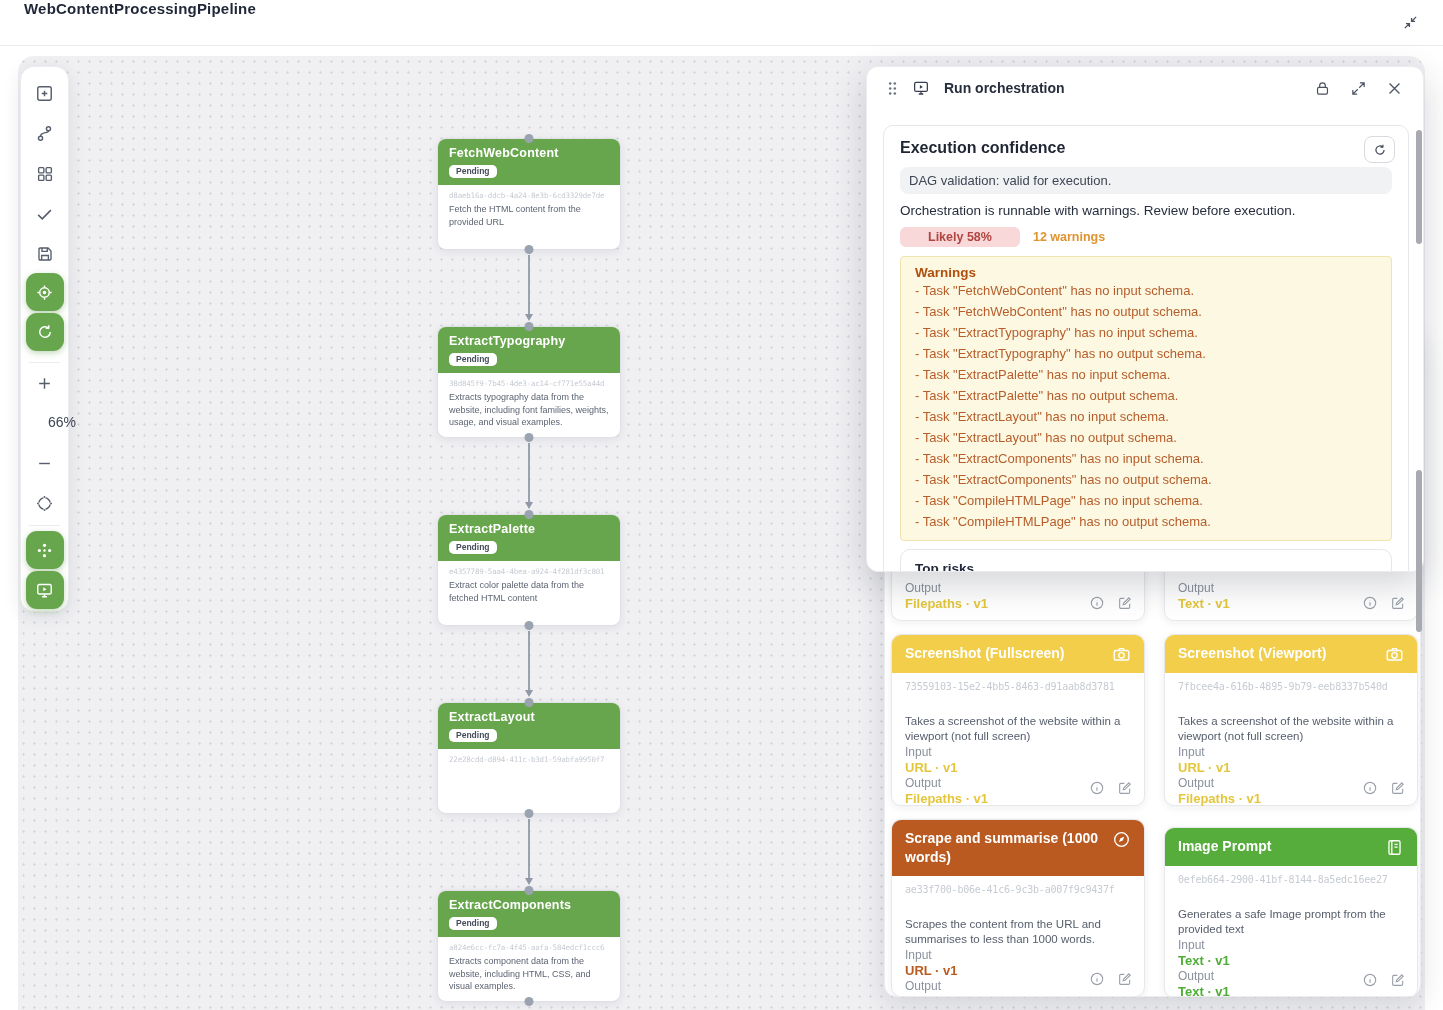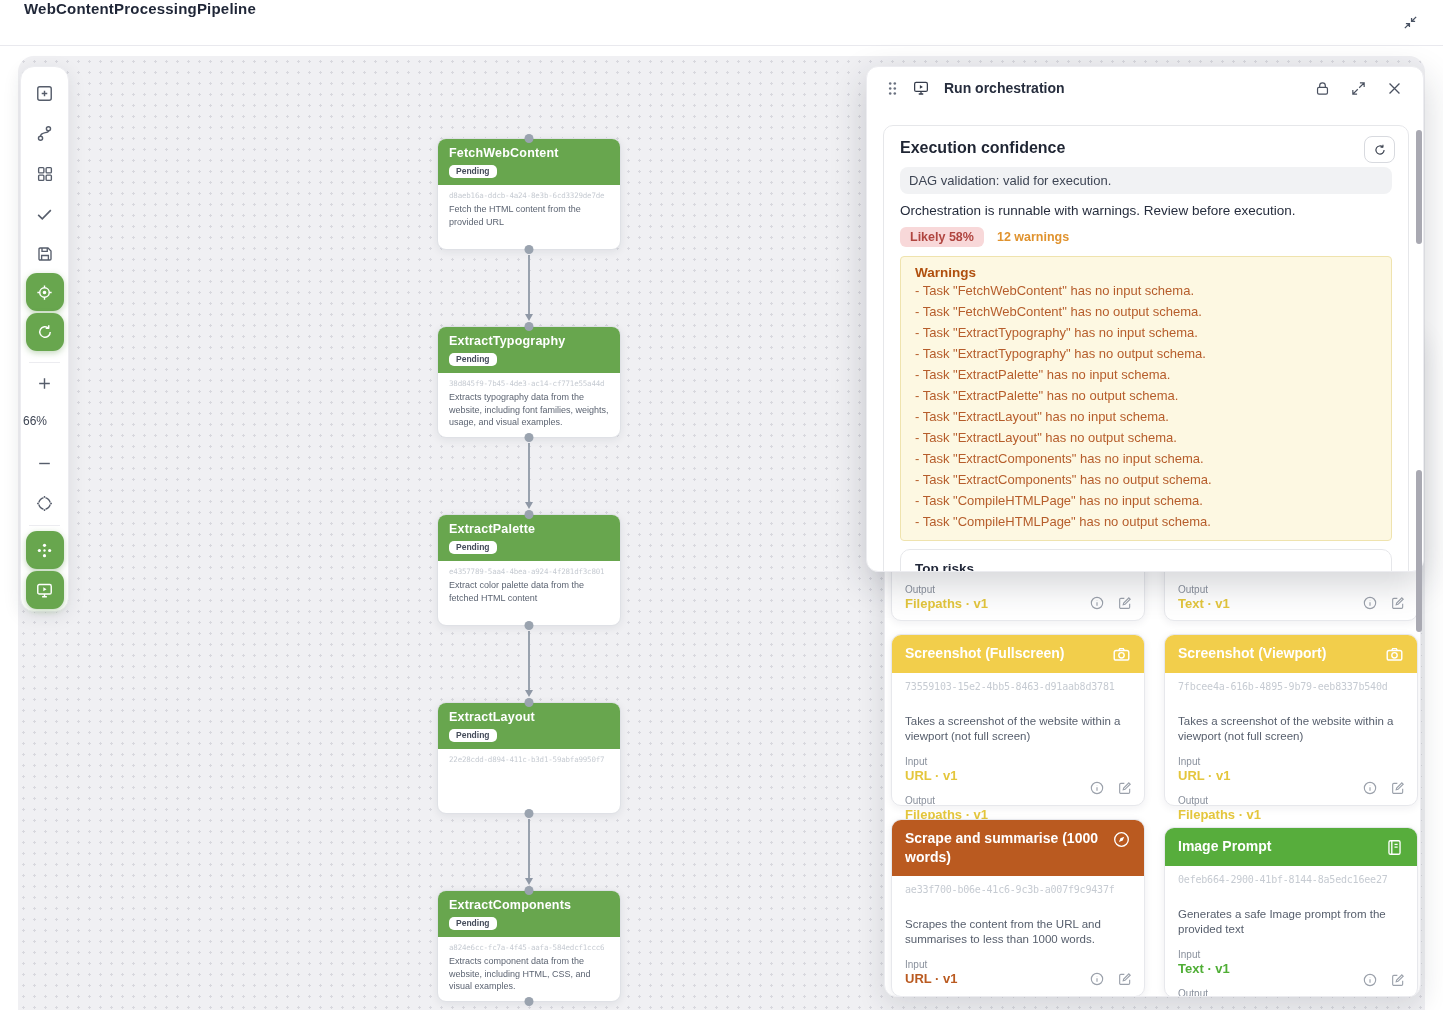--- a/index.html
+++ b/index.html
@@ -15,21 +15,21 @@
   .canvas{position:absolute;left:18px;top:56px;width:1407px;height:954px;background-color:#f0f0f3;
     background-image:radial-gradient(circle,#d8d8de 1px,transparent 1.3px);background-size:11px 11px;
     border-radius:16px 16px 0 0;z-index:0}
 
   
   .tools{position:absolute;left:20px;top:66px;width:49px;height:546px;background:#fff;border-radius:14px;
     box-shadow:0 4px 18px rgba(30,35,50,.10);z-index:4;border:1px solid #ececf0}
   .tool-btn{position:absolute;left:50%;transform:translateX(-50%);width:36px;height:36px;display:flex;align-items:center;justify-content:center;color:#565d6b;cursor:pointer;border-radius:9px}
   .tool-btn.green{width:38px;height:38px;background:#68a64e;color:#fff;border-radius:11px;box-shadow:0 2px 6px rgba(80,140,60,.35)}
   .tool-divider{position:absolute;left:8px;right:8px;height:1px;background:#ececf0}
-  .zoom-label{position:absolute;left:2px;width:100%;text-align:left;font-size:12px;color:#3e4554}
+  .zoom-label{position:absolute;left:8px;width:100%;text-align:right;font-size:14px;color:#3e4554}
 
   
   .node{position:absolute;left:437px;width:184px;height:112px;background:#fff;border:1px solid #dfe1e6;border-radius:9px;box-shadow:0 2px 8px rgba(30,35,50,.08);z-index:1}
   .node-header{background:#68a64e;border-radius:8px 8px 0 0;padding:7px 11px 7px 11px;height:46px}
   .node-title{color:#fff;font-size:12.5px;font-weight:700;letter-spacing:.2px}
   .node-badge{display:inline-block;margin-top:4px;background:#fff;border-radius:5px;padding:1.5px 7px;font-size:8.5px;font-weight:700;color:#454c5a}
   .node-body{padding:6px 11px}
   .node-uuid{font-family:"DejaVu Sans Mono",monospace;font-size:7.5px;color:#c6cbd2;letter-spacing:-.2px;white-space:nowrap;overflow:hidden}
   .node-desc{margin-top:3px;font-size:9px;line-height:12.5px;color:#5c6472}
   .handle{position:absolute;left:50%;transform:translateX(-50%);width:9px;height:9px;border-radius:50%;background:#9aa3af}
@@ -43,21 +43,21 @@
   .card{position:absolute;width:254px;background:#fff;border:1px solid #e7e8ec;border-radius:10px;box-shadow:0 2px 8px rgba(30,35,50,.07)}
   .card-header{display:flex;align-items:flex-start;justify-content:space-between;gap:8px;padding:9px 13px;border-radius:9px 9px 0 0;color:#fff}
   .card--yellow .card-header{background:#f2ce4b}
   .card--orange .card-header{background:#ba5a20}
   .card--green  .card-header{background:#57ad3c}
   .card-title{font-size:14px;font-weight:700;line-height:19px}
   .card-hicon{flex:0 0 auto;margin-top:1px}
   .card-body{padding:8px 13px 10px}
   .card-uuid{font-family:"DejaVu Sans Mono",monospace;font-size:10px;color:#c6cbd2;letter-spacing:-.2px;white-space:nowrap;overflow:hidden}
   .card-desc{margin-top:22px;font-size:11.5px;line-height:15px;color:#565e6c}
-  .io-label{margin-top:12px;font-size:10px;color:#8a919d}
+  .io-label{margin-top:1px;font-size:12px;color:#8a919d}
   .io-link{margin-top:1px;font-size:13px;font-weight:700;cursor:pointer}
   .card--yellow .io-link{color:#e4c63c}
   .card--orange .io-link{color:#ba5a20}
   .card--green  .io-link{color:#4fae35}
   .card-actions{position:absolute;right:11px;bottom:9px;display:flex;gap:12px;color:#9ba1ab}
   .card-actions .act{cursor:pointer;display:flex}
 
   
   .card.partial{height:172px;overflow:hidden}
   .partial-bottom{position:absolute;left:13px;bottom:9px}
@@ -69,21 +69,21 @@
   .grip{color:#6a7180;display:flex}
   .modal-title{font-size:14px;font-weight:700;color:#262d3d}
   .modal-hicons{margin-left:auto;display:flex;gap:19px;color:#4a5160}
   .modal-hicons .hicon{cursor:pointer;display:flex}
   .confidence-box{position:absolute;left:16px;top:58px;width:526px;height:640px;border:1px solid #e6e7ea;border-radius:10px;padding:13px 16px;background:#fff}
   .conf-title{font-size:16px;font-weight:700;color:#1f2533}
   .refresh-btn{position:absolute;right:13px;top:10px;width:31px;height:27px;border:1px solid #d8dadf;border-radius:8px;display:flex;align-items:center;justify-content:center;color:#3c4350;cursor:pointer;background:#fff}
   .validation-box{margin-top:10px;background:#f1f2f4;border-radius:8px;padding:6px 9px;font-size:13px;color:#3e4554}
   .summary-text{margin-top:9px;font-size:13.5px;color:#262d3d}
   .badge-row{margin-top:9px;display:flex;align-items:center;gap:13px}
-  .likely-badge{background:#f8d8d9;color:#b04540;font-size:12.5px;font-weight:700;padding:3px 10px;border-radius:6px}
+  .likely-badge{background:#f8d8d9;color:#b04540;font-size:12.5px;font-weight:700;padding:3px 28px;border-radius:6px}
   .warn-count{color:#e0932f;font-size:12.5px;font-weight:600;cursor:pointer}
   .warnings-box{margin-top:9px;background:#fdf8e2;border:1px solid #efe3ae;border-radius:4px;padding:8px 14px}
   .warnings-title{font-size:13.5px;font-weight:700;color:#b0500f}
   .warning-item{font-size:13px;line-height:21px;color:#b65d2b}
   .risks-box{margin-top:8px;border:1px solid #e6e7ea;border-radius:10px;padding:11px 14px}
   .risks-title{font-size:13.5px;font-weight:700;color:#23293a}
 
   
   .scroll-thumb{position:absolute;width:6px;border-radius:3px;background:#a9a9b2;z-index:7}
   svg{display:block}

